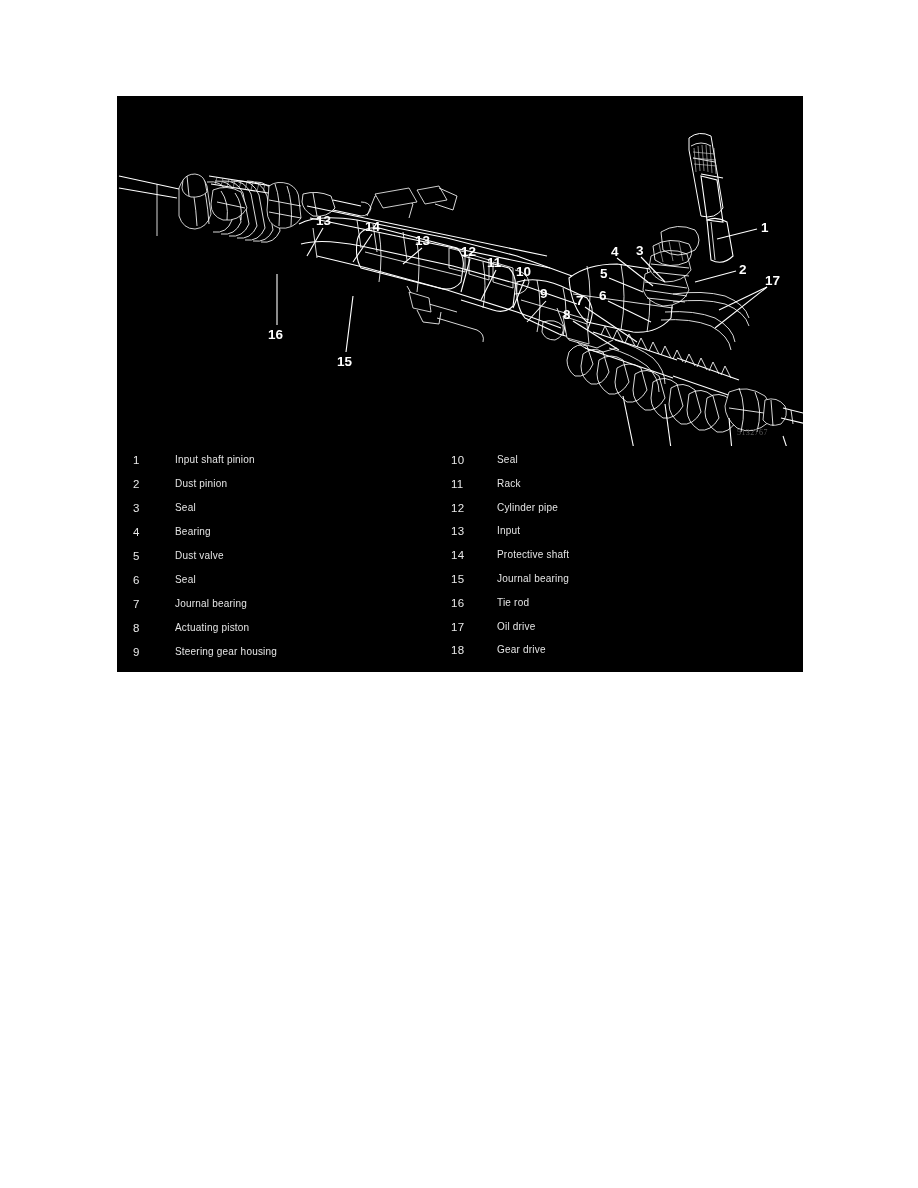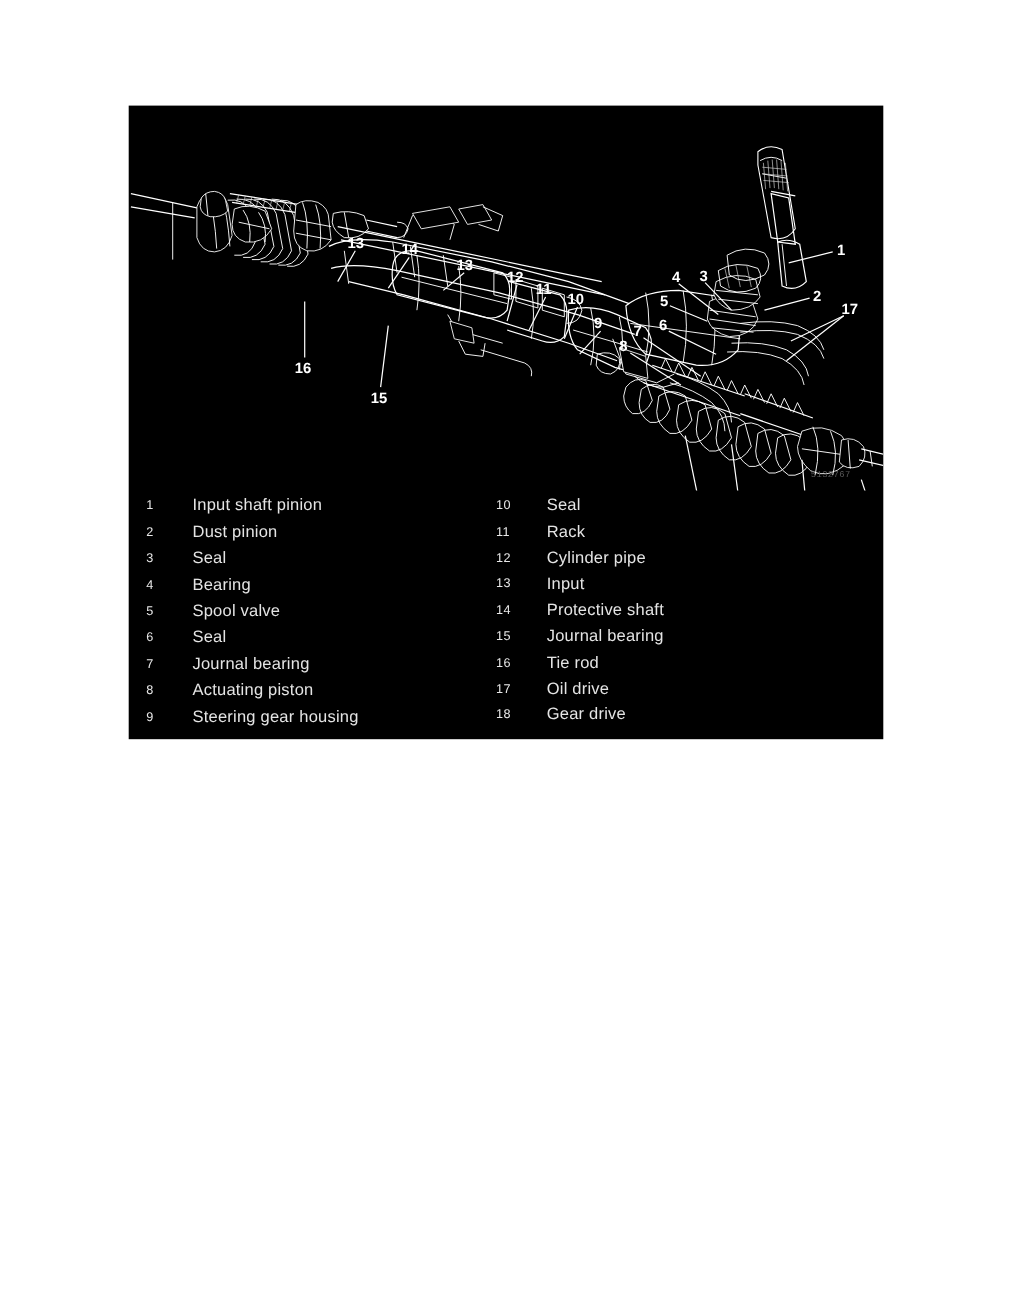--- a/index.html
+++ b/index.html
@@ -75,35 +75,35 @@
     left: 0;
     width: 30px;
     color: #e8e8e8;
     font-size: 11.5px;
     letter-spacing: 0.3px;
   }
   .legend-label {
     position: absolute;
     left: 42px;
     color: #e4e4e4;
-    font-size: 15px;
+    font-size: 10px;
     letter-spacing: 0.2px;
   }
   .legend-col.right .legend-num { left: 0; }
   .legend-col.right .legend-label { left: 46px; }
 
   
   #figure-code {
     position: absolute;
     left: 620px;
     top: 332px;
     color: #5a5a5a;
     font-size: 8px;
     letter-spacing: 0.4px;
-    font-family: Liberation Mono, monospace;
+    font-family: Liberation Serif, serif;
   }
 
   
   .ln  { stroke: #ffffff; fill: none; stroke-width: 1.1; }
   .ln-thin { stroke: #ffffff; fill: none; stroke-width: 0.85; }
   .ln-hair { stroke: #d8d8d8; fill: none; stroke-width: 0.6; }
   .lead { stroke: #ffffff; fill: none; stroke-width: 1.1; }
   .fillblk { fill: #000000; stroke: #ffffff; stroke-width: 1.0; }
   .fillblk-thin { fill: #000000; stroke: #ffffff; stroke-width: 0.8; }
   .calloutnum {
@@ -436,21 +436,21 @@
         <div class="legend-row">
           <span class="legend-num">3</span>
           <span class="legend-label">Seal</span>
         </div>
         <div class="legend-row">
           <span class="legend-num">4</span>
           <span class="legend-label">Bearing</span>
         </div>
         <div class="legend-row">
           <span class="legend-num">5</span>
-          <span class="legend-label">Spool valve</span>
+          <span class="legend-label">Dust valve</span>
         </div>
         <div class="legend-row">
           <span class="legend-num">6</span>
           <span class="legend-label">Seal</span>
         </div>
         <div class="legend-row">
           <span class="legend-num">7</span>
           <span class="legend-label">Journal bearing</span>
         </div>
         <div class="legend-row">

